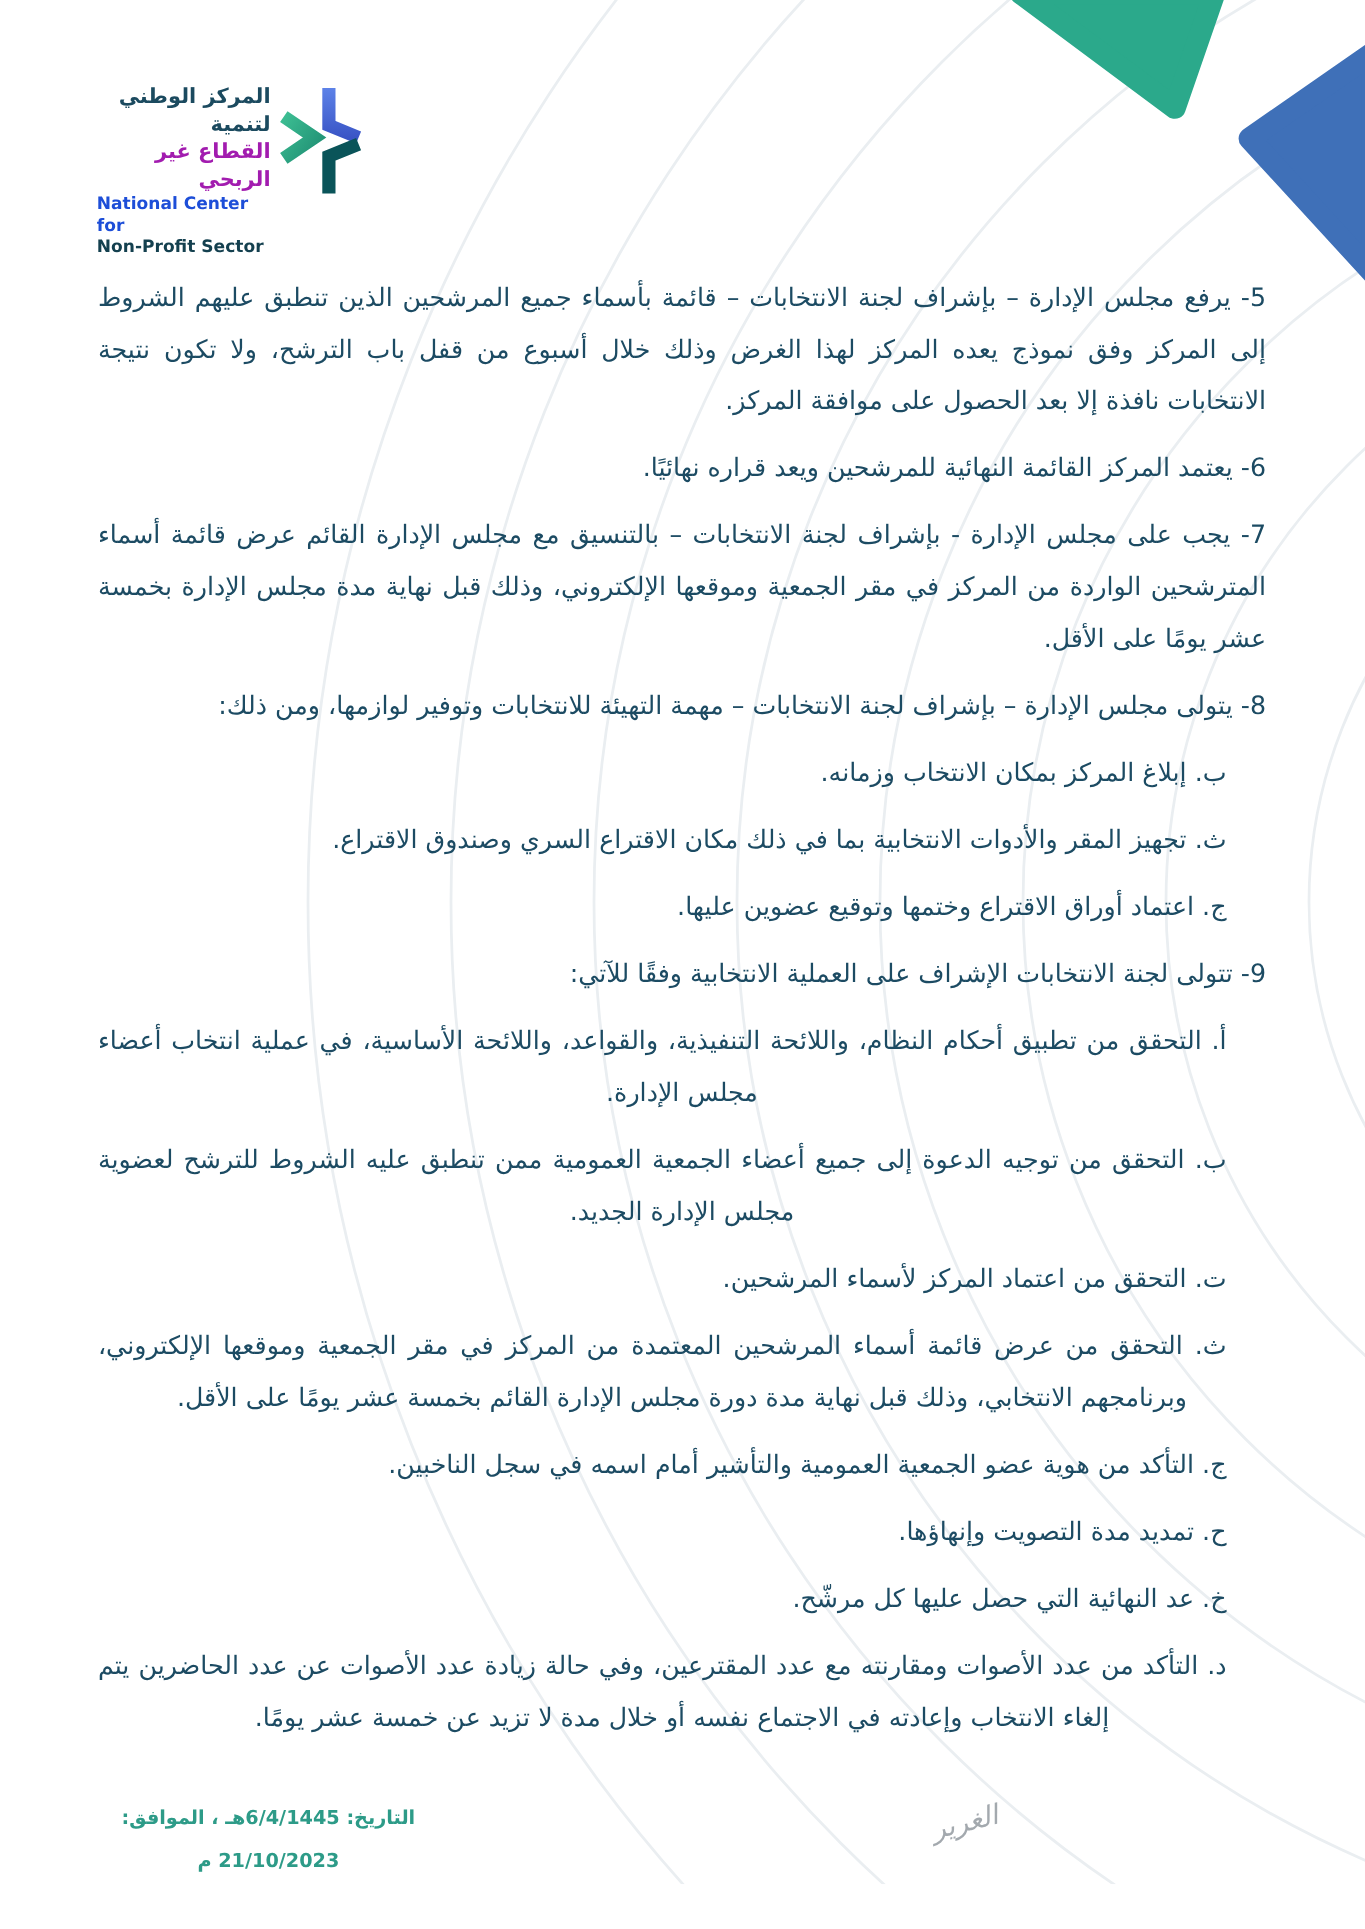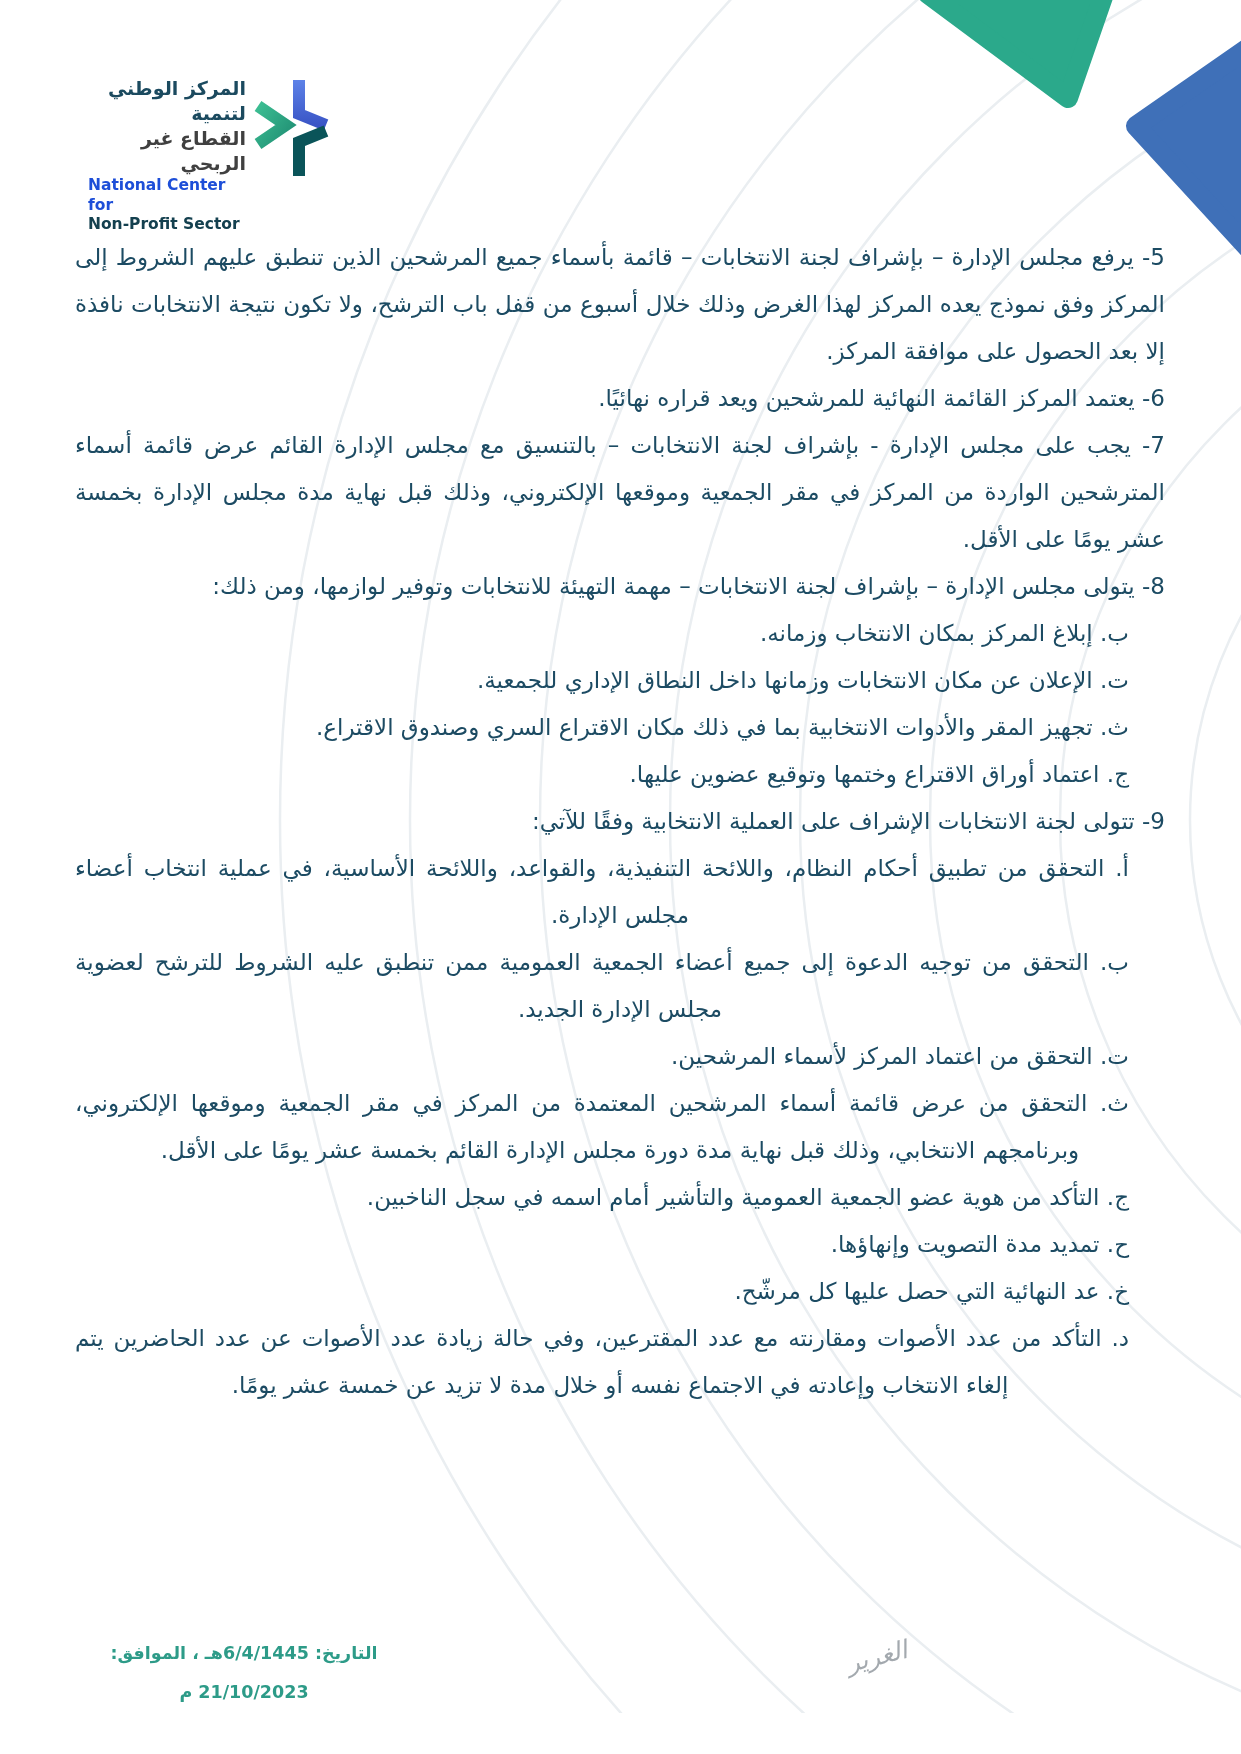--- a/index.html
+++ b/index.html
@@ -32,21 +32,21 @@
     letter-spacing:0px;
   }
   .logo-mark{margin-left:4px;}
   
   .doc-body{
     position:absolute;left:75px;right:76px;top:234px;
     direction:rtl;
     font-size:23px;line-height:47px;
     color:#1c4b63;
   }
-  .doc-body p{margin:0;}
+  .doc-body p{margin:14px;}
   .para{text-align:justify;}
   .last-center{text-align-last:center;}
   .last-right{text-align-last:right;}
   .single{text-align-last:right;}
   .sub{text-indent:36px;}
   
   .footer{
     position:absolute;left:98px;top:1634px;width:292px;
     direction:rtl;text-align:center;
     color:#2d9b88;font-size:17.5px;font-weight:bold;line-height:39px;
@@ -79,21 +79,21 @@
   </svg>
 
   <svg id="corner-svg" width="1241" height="300" viewBox="0 0 1241 300" aria-hidden="true">
     <path d="M 928,-6 L 1104,-6 L 1068,98 Z" fill="#2ba98b" stroke="#2ba98b" stroke-width="20" stroke-linejoin="round"></path>
     <path d="M 1136,126 L 1248,48 L 1248,248 Z" fill="#3f70b8" stroke="#3f70b8" stroke-width="20" stroke-linejoin="round"></path>
   </svg>
 
   <div class="logo">
     <div class="logo-text">
       <span class="logo-ar" style="color:#1b4a5f">المركز الوطني لتنمية</span>
-      <span class="logo-ar" style="color:#404040">القطاع غير الربحي</span>
+      <span class="logo-ar" style="color:#a21caf">القطاع غير الربحي</span>
       <span class="logo-en" style="color:#1d4ed8">National Center for</span>
       <span class="logo-en" style="color:#14404f">Non-Profit Sector</span>
     </div>
     <svg class="logo-mark" width="82" height="104" viewBox="0 0 82 104" aria-hidden="true">
       <defs>
         <linearGradient id="blueGrad" x1="0" y1="0" x2="0" y2="1">
           <stop offset="0" stop-color="#5d82e8"></stop>
           <stop offset="1" stop-color="#3a55c6"></stop>
         </linearGradient>
         <linearGradient id="greenGrad" x1="0" y1="0" x2="1" y2="1">
@@ -131,24 +131,20 @@
       <span>8-</span>
       <span>يتولى مجلس الإدارة – بإشراف لجنة الانتخابات – مهمة التهيئة للانتخابات وتوفير لوازمها، ومن ذلك:</span>
     </p>
 
 
     <p class="single sub">
       <span>ب.</span>
       <span>إبلاغ المركز بمكان الانتخاب وزمانه.</span>
     </p>
 
-    <p class="single sub">
-      <span>ت.</span>
-      <span>الإعلان عن مكان الانتخابات وزمانها داخل النطاق الإداري للجمعية.</span>
-    </p>
 
     <p class="single sub">
       <span>ث.</span>
       <span>تجهيز المقر والأدوات الانتخابية بما في ذلك مكان الاقتراع السري وصندوق الاقتراع.</span>
     </p>
 
     <p class="single sub">
       <span>ج.</span>
       <span>اعتماد أوراق الاقتراع وختمها وتوقيع عضوين عليها.</span>
     </p>

